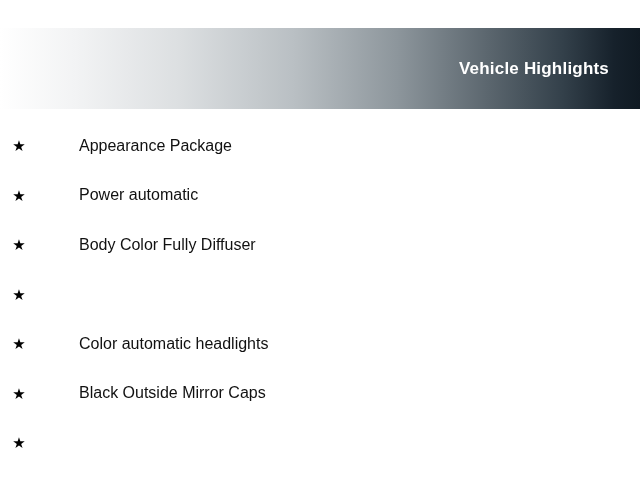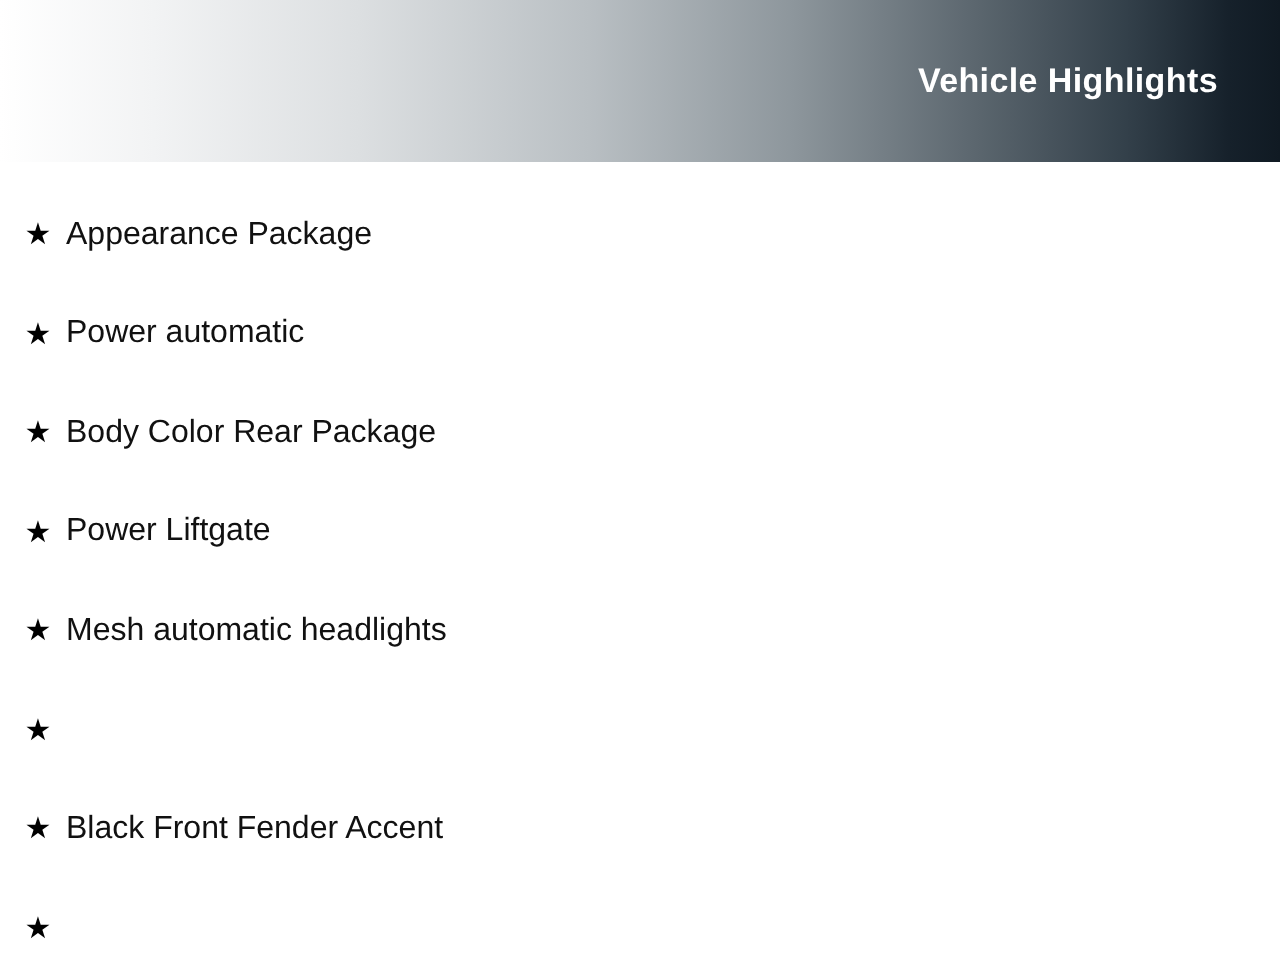--- a/index.html
+++ b/index.html
@@ -30,20 +30,21 @@
         #dcdfe1 28%,
         #b9bfc3 46%,
         #8d969c 62%,
         #5c676f 76%,
         #33404a 88%,
         #16212b 96%,
         #101a23 100%);
     display: flex;
     align-items: center;
     justify-content: flex-end;
+    margin-top: 28px;
   }
   .header-title {
     color: #ffffff;
     font-size: 17px;
     font-weight: bold;
     letter-spacing: 0.2px;
     padding-right: 31px;
     white-space: nowrap;
   }
   .list {
@@ -64,20 +65,21 @@
     text-align: center;
     font-size: 15px;
     line-height: 1;
     color: #000000;
   }
   .item-label {
     font-size: 16px;
     color: #111111;
     padding-left: 4px;
     white-space: nowrap;
+    margin-left: 46px;
   }
 </style>
 </head>
 <body>
 
 <div class="page">
 
   <div class="header">
     <div class="header-title">Vehicle Highlights</div>
   </div>
@@ -86,35 +88,34 @@
     <li class="list-item">
       <span class="bullet-icon">★</span>
       <span class="item-label">Appearance Package</span>
     </li>
     <li class="list-item">
       <span class="bullet-icon">★</span>
       <span class="item-label">Power automatic</span>
     </li>
     <li class="list-item">
       <span class="bullet-icon">★</span>
-      <span class="item-label">Body Color Rear Package</span>
-    </li>
-    <li class="list-item">
-      <span class="bullet-icon">★</span>
-      <span class="item-label">Power Liftgate</span>
-    </li>
-    <li class="list-item">
-      <span class="bullet-icon">★</span>
-      <span class="item-label">Mesh automatic headlights</span>
+      <span class="item-label">Body Color Fully Diffuser</span>
     </li>
     <li class="list-item">
       <span class="bullet-icon">★</span>
     </li>
     <li class="list-item">
       <span class="bullet-icon">★</span>
-      <span class="item-label">Black Front Fender Accent</span>
+      <span class="item-label">Color automatic headlights</span>
+    </li>
+    <li class="list-item">
+      <span class="bullet-icon">★</span>
+      <span class="item-label">Black Outside Mirror Caps</span>
+    </li>
+    <li class="list-item">
+      <span class="bullet-icon">★</span>
     </li>
     <li class="list-item">
       <span class="bullet-icon">★</span>
     </li>
   </ul>
 
 </div>
 
 </body></html>

